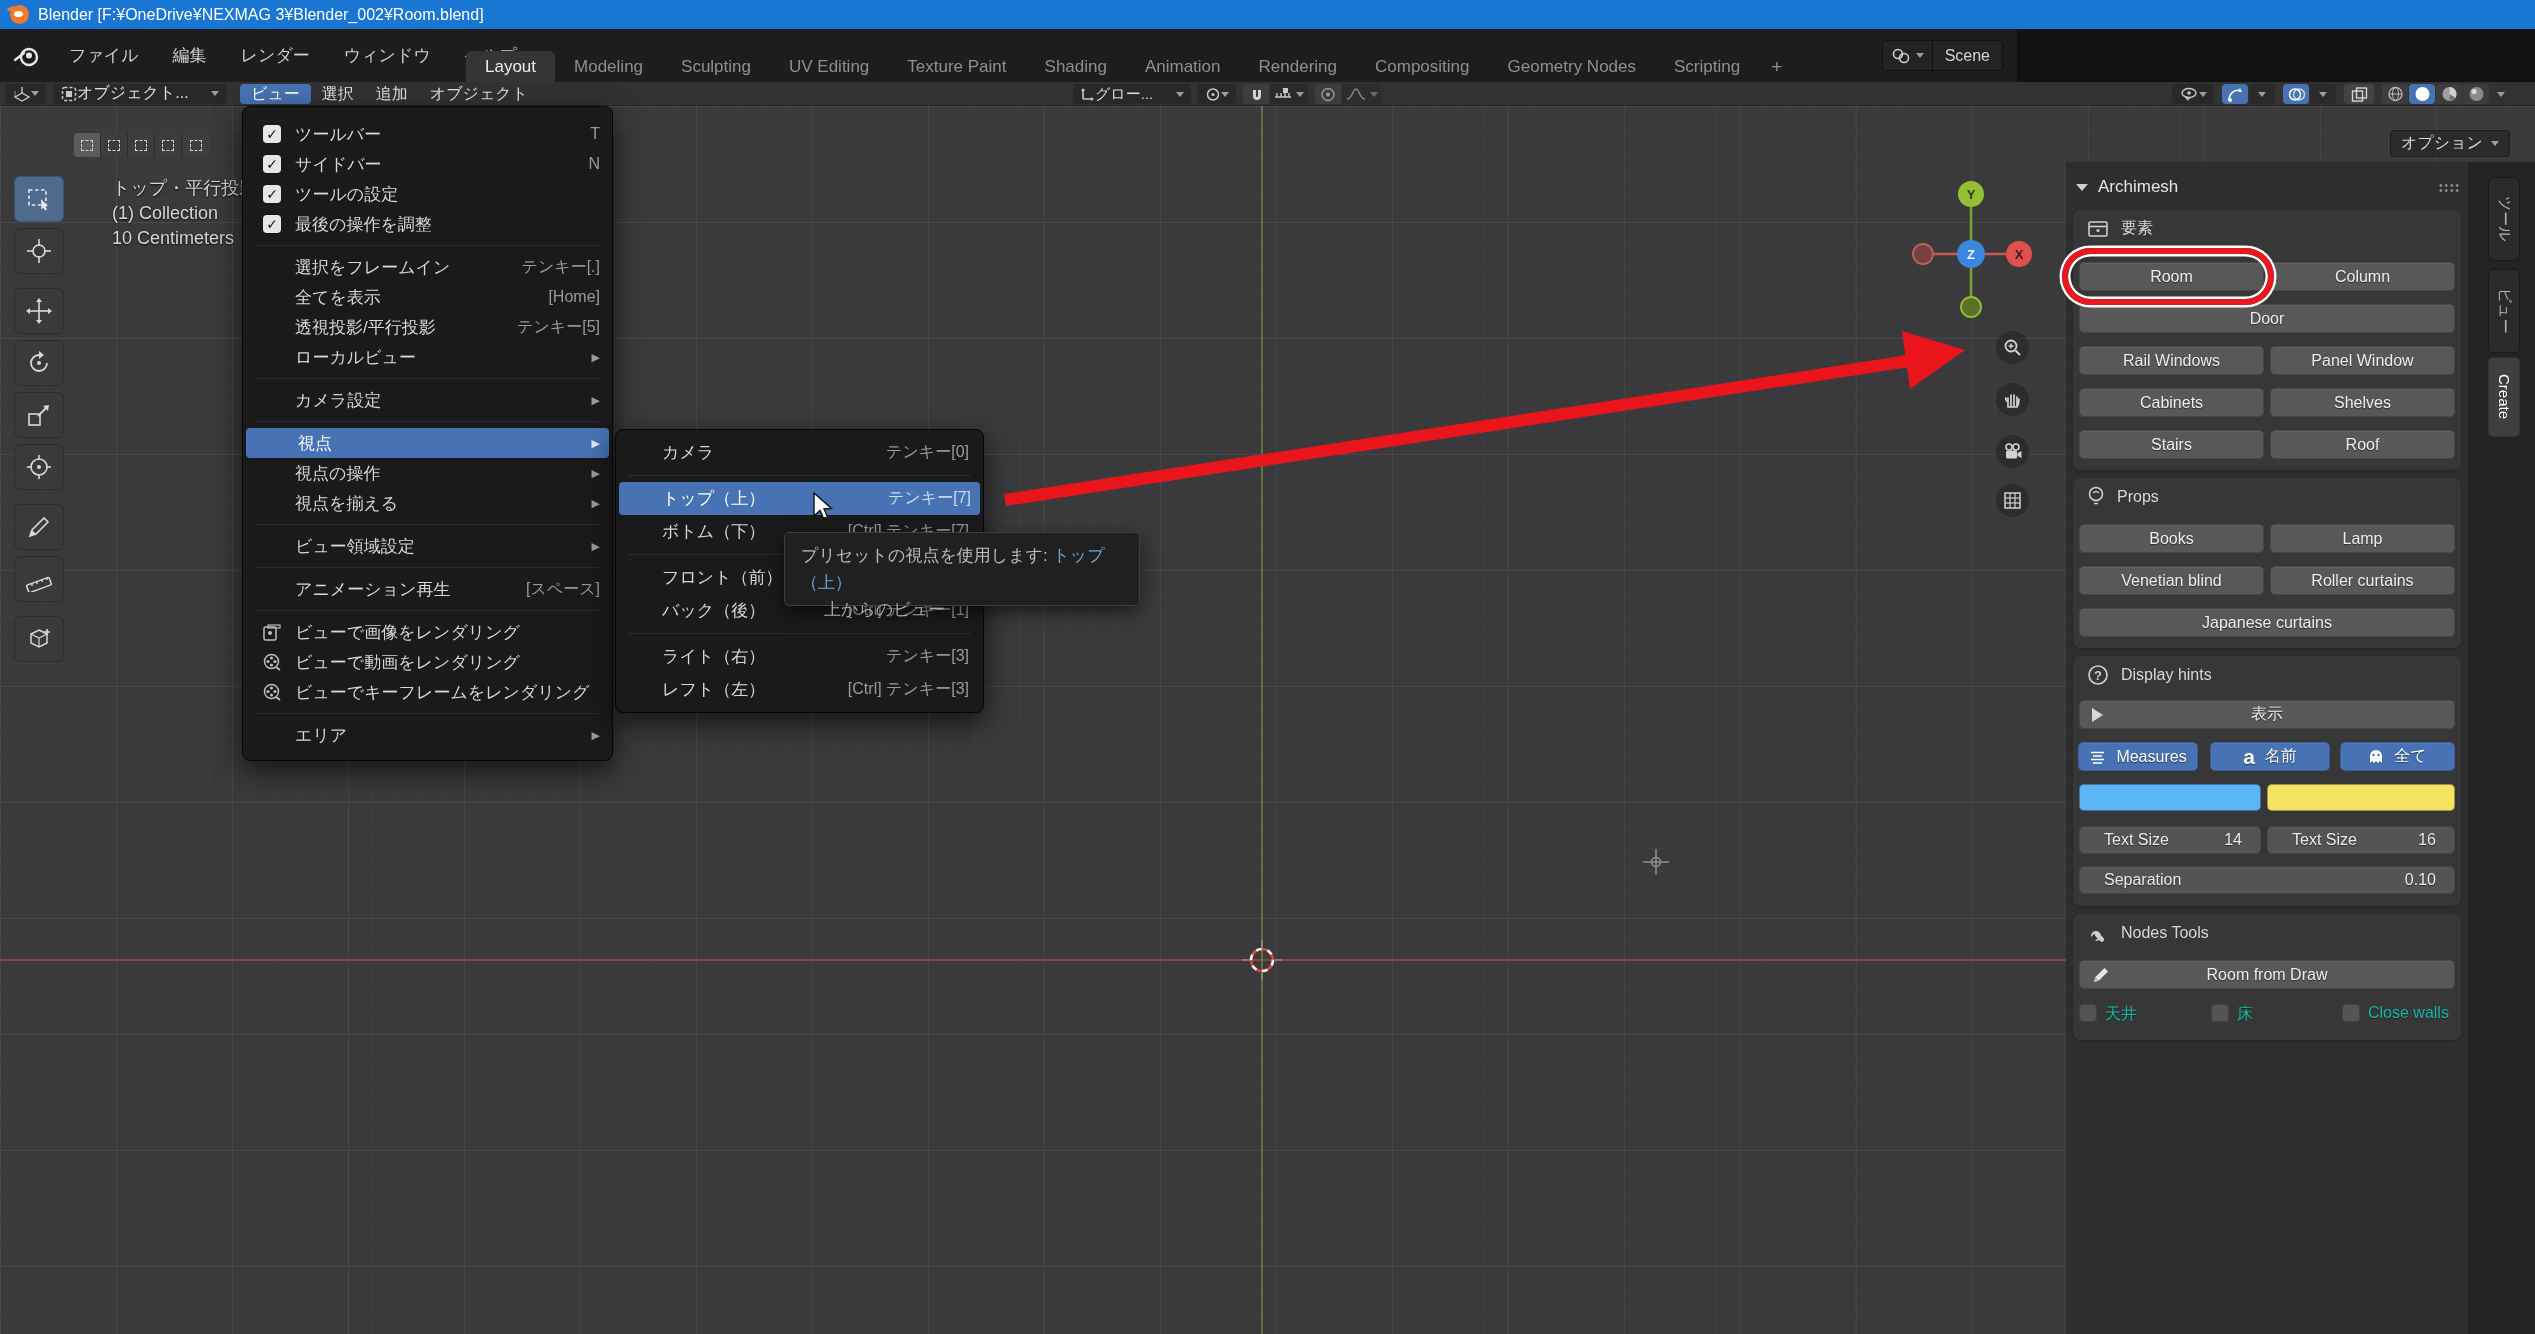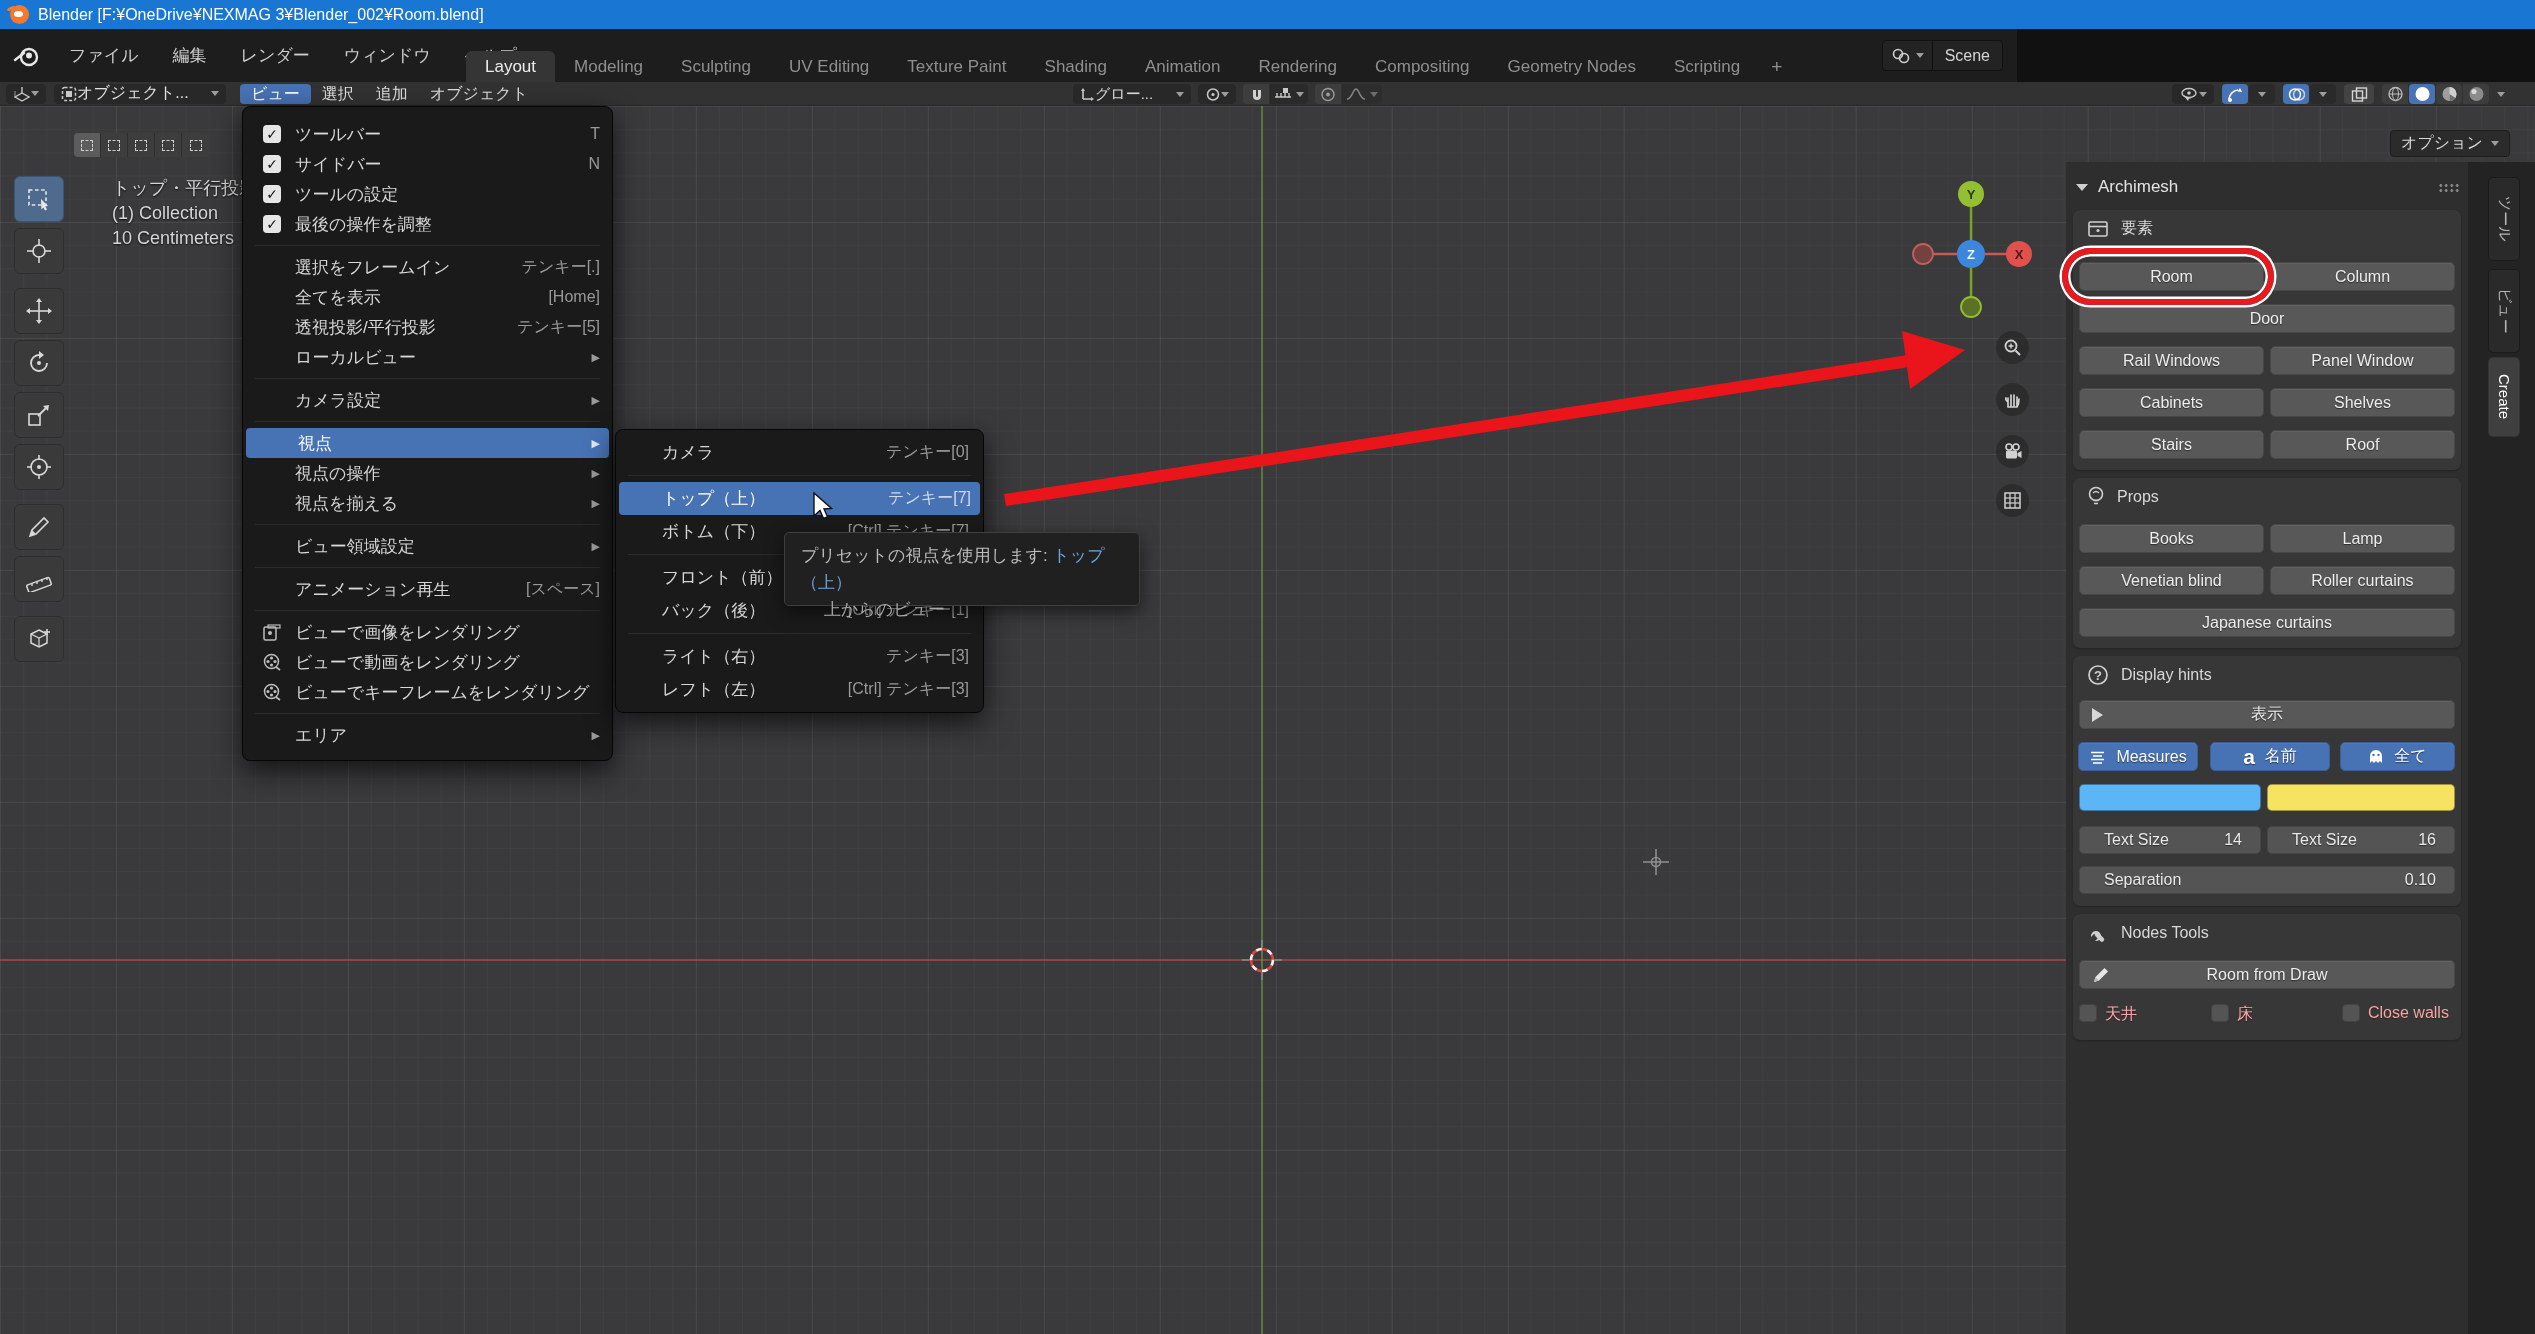--- a/index.html
+++ b/index.html
@@ -127,21 +127,21 @@
   .sbtn { position:absolute; height:29px; background:#585858; border:1px solid #474747; border-radius:5px;
     color:#eeeeee; font-size:16px; display:flex; align-items:center; justify-content:center;
     box-shadow:inset 0 1px 0 rgba(255,255,255,.06); text-shadow:0 1px 1px rgba(0,0,0,.5); }
   .sbtn.blue { background:#4772b3; border-color:#3a5f96; color:#fff; gap:10px; }
   .swatch { position:absolute; height:27px; border-radius:5px; border:1px solid rgba(0,0,0,.35); }
   .field { position:absolute; height:28px; background:#545454; border:1px solid #464646; border-radius:5px;
     display:flex; align-items:center; color:#eaeaea; font-size:16px; padding:0 18px 0 24px;
     text-shadow:0 1px 1px rgba(0,0,0,.5); }
   .field .val { margin-left:auto; }
   .scb { position:absolute; width:18px; height:18px; background:#545454; border:1px solid #434343; border-radius:4px; }
-  .scb-label { position:absolute; font-size:16px; color:#fca5a5; text-shadow:0 1px 1px rgba(0,0,0,.4); }
+  .scb-label { position:absolute; font-size:16px; color:#14b8a6; text-shadow:0 1px 1px rgba(0,0,0,.4); }
 
   
   .red-ring { left:2062px; top:248px; width:212px; height:57px; border:6px solid #e8191f; border-radius:29px;
     box-shadow:0 0 0 2.5px #fff, inset 0 0 0 2.5px #fff; z-index:60; }
   .overlay-svg { left:0; top:0; width:2535px; height:1334px; pointer-events:none; z-index:55; }
   .cursor-svg { z-index:70; }
 
   .navball-icons { z-index:5; }
   .nav-circle { width:33px; height:33px; border-radius:50%; background:rgba(32,32,32,.55);
     display:flex; align-items:center; justify-content:center; }

